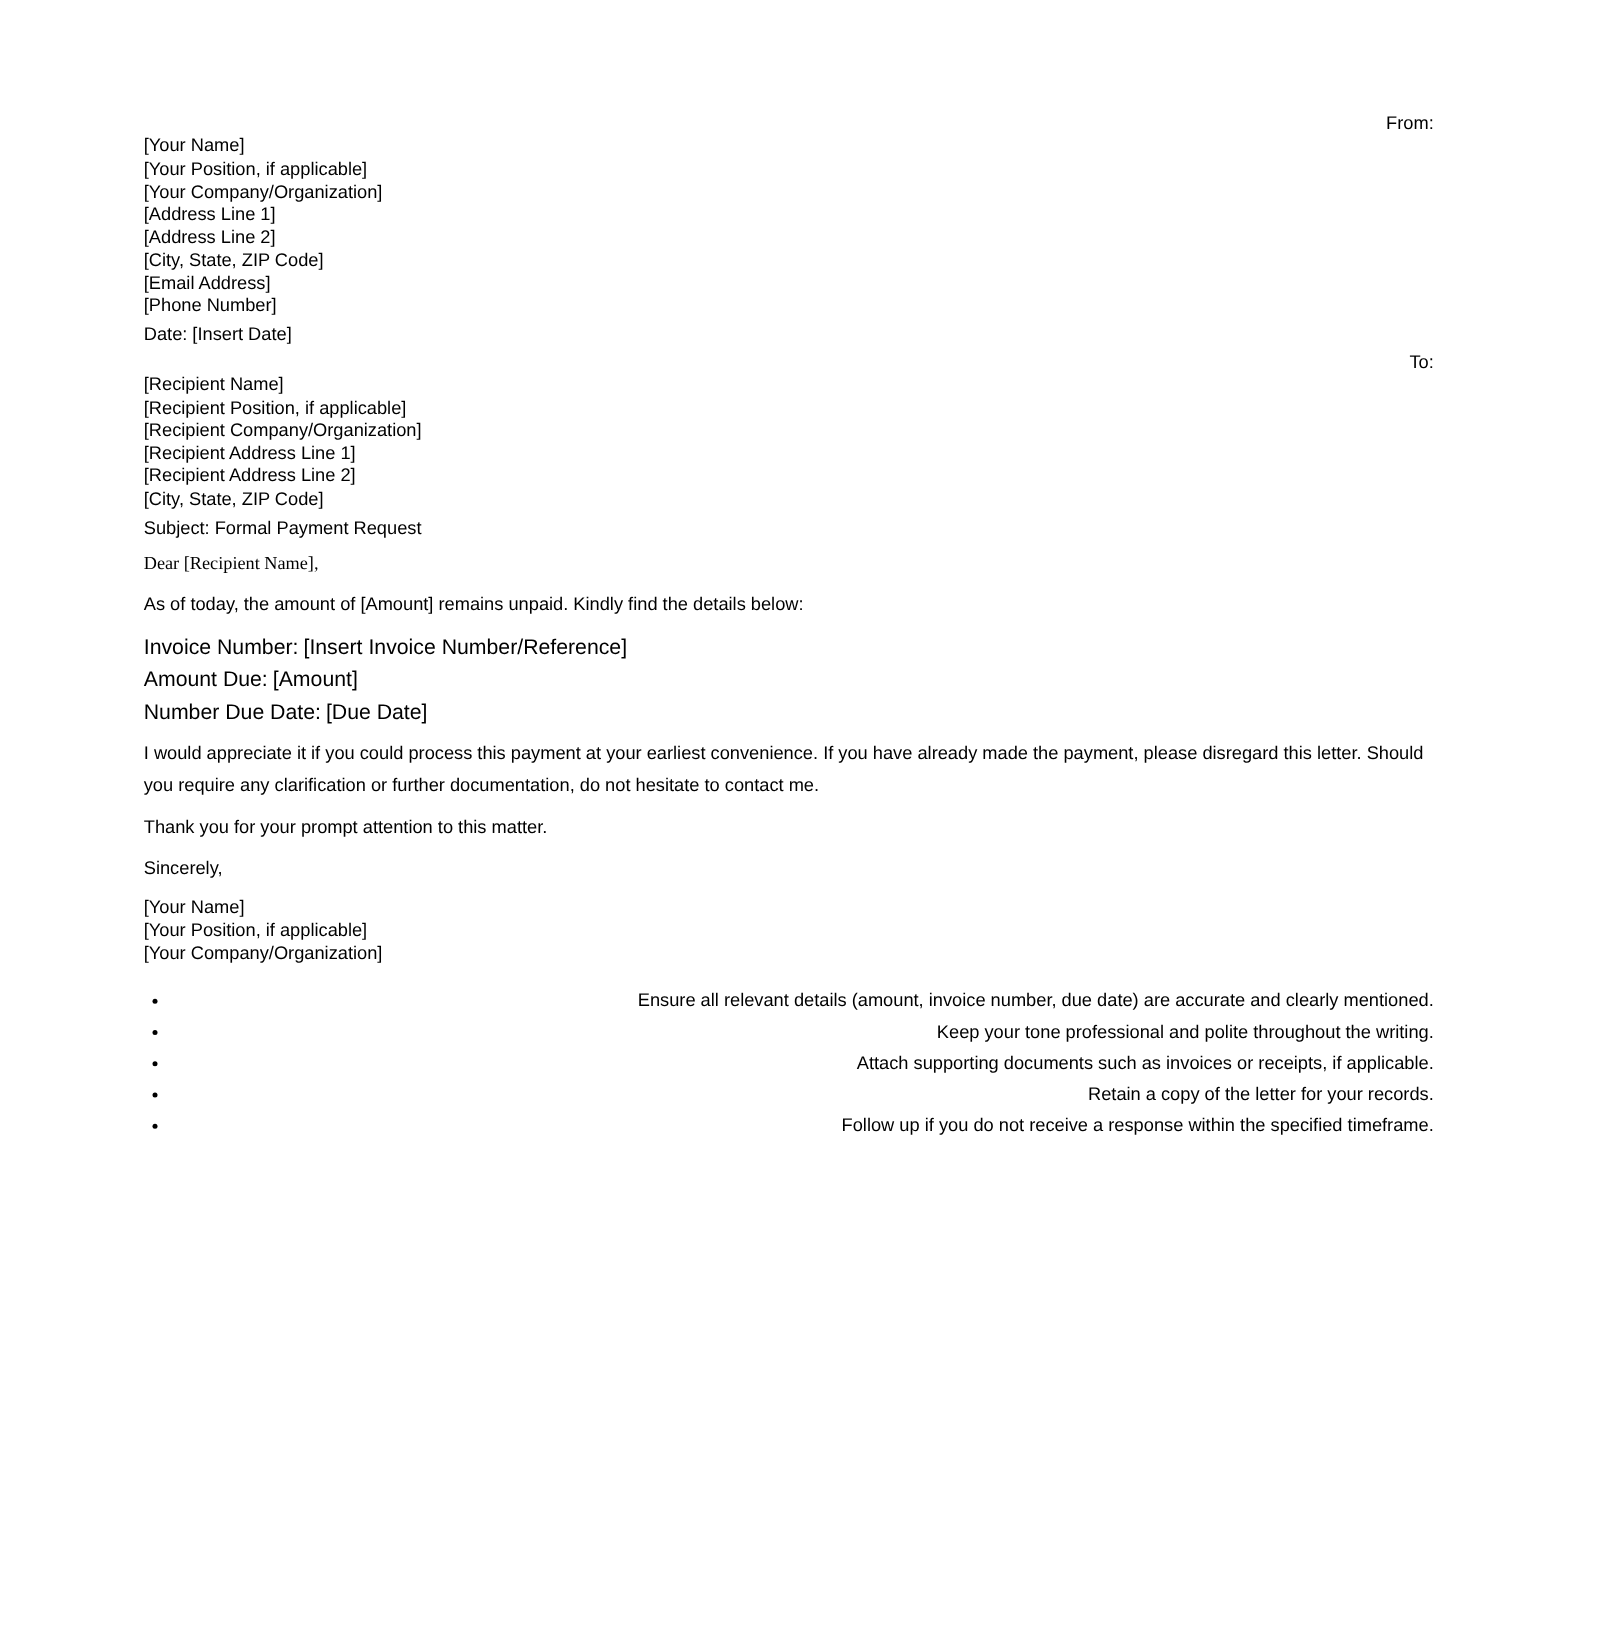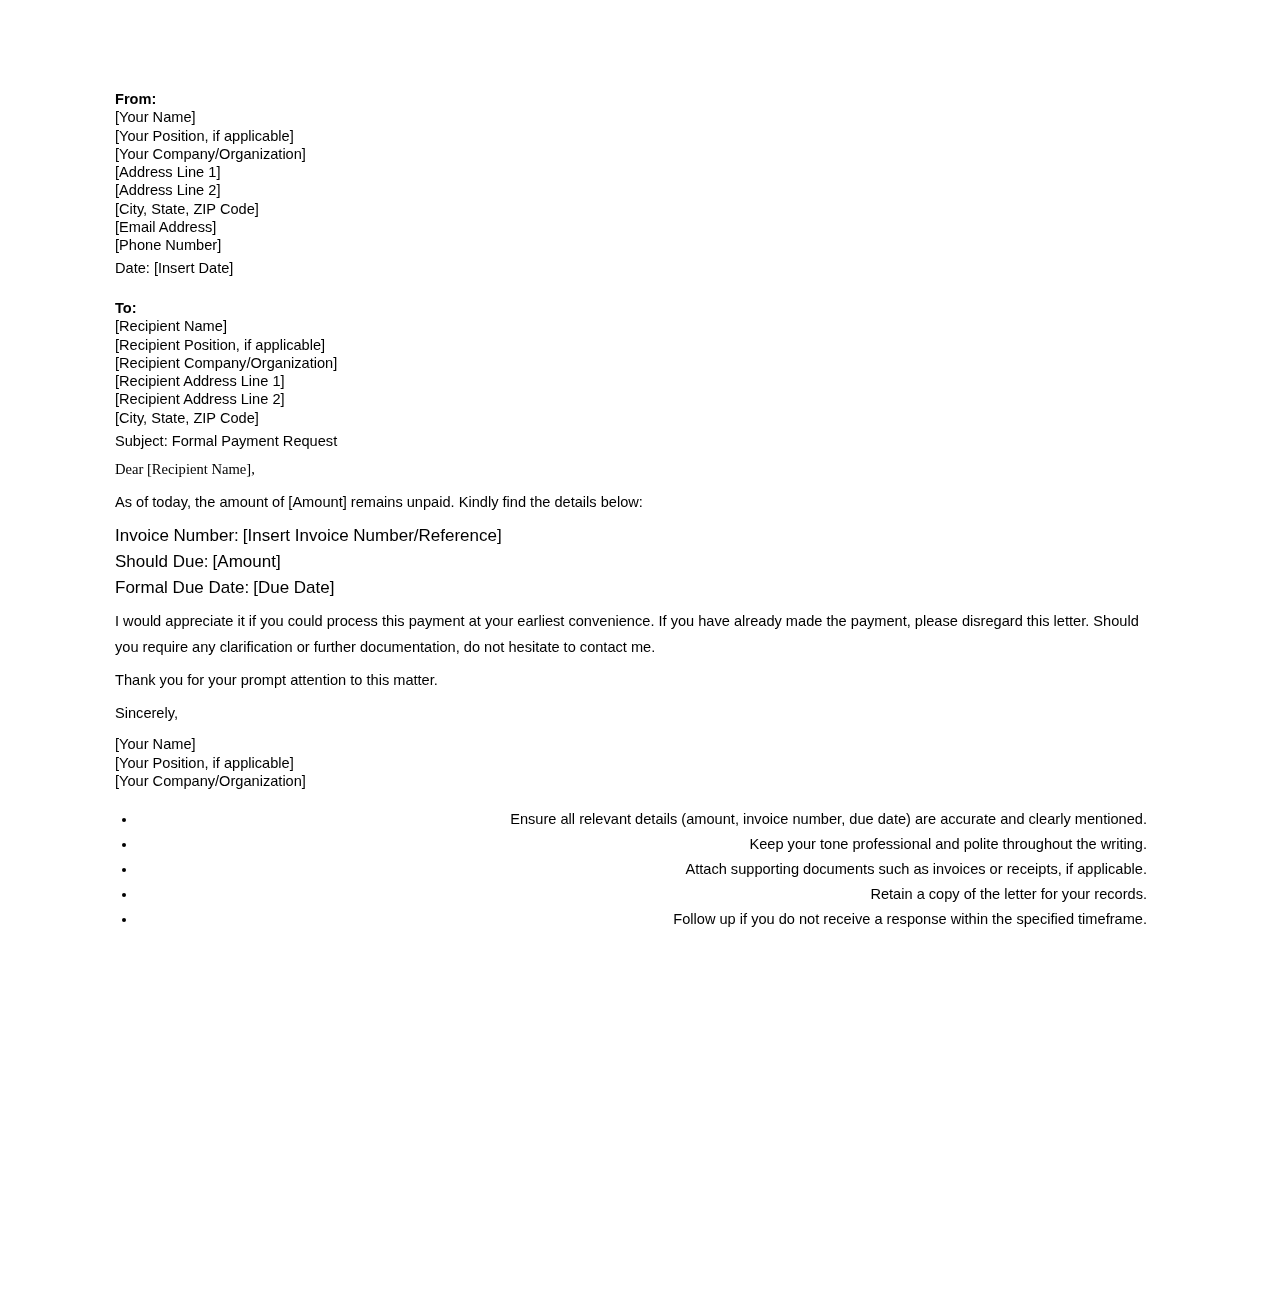--- a/index.html
+++ b/index.html
@@ -16,29 +16,29 @@
   }
   .letter {
     padding: 90px 0 0 115px;
     width: 1032px;
     box-sizing: content-box;
   }
   .line {
     line-height: 18.3px;
     font-size: 14.6px;
   }
-  .bold { font-weight: bold; }
+  .bold { font-weight: normal; text-align: right; }
   .lbl { font-weight: normal; margin-right: 4px; }
   .para {
     font-size: 14.6px;
     line-height: 26px;
     margin: 7px 0 0 0;
   }
   .mt-date      { margin-top: 4px; }
-  .mt-to        { margin-top: 22px; }
+  .mt-to        { margin-top: 4px; }
   .mt-subject   { margin-top: 5px; }
   .mt-salutation{ margin-top: 6px; font-family: Liberation Serif, serif; }
   .invoice-block{ margin-top: 8px; }
   .invoice-row  { font-size: 17px; line-height: 26px; }
   .mt-closing   { }
   .mt-signature { margin-top: 9px; }
   .notes-heading {
     margin-top: 46px;
     font-size: 16.6px;
     font-weight: bold;
@@ -93,24 +93,24 @@
   <p class="para mt-salutation">Dear [Recipient Name],</p>
 
 
   <p class="para">As of today, the amount of [Amount] remains unpaid. Kindly find the details below:</p>
 
   <div class="invoice-block">
     <div class="invoice-row">
       <span class="lbl">Invoice Number:</span><span>[Insert Invoice Number/Reference]</span>
     </div>
     <div class="invoice-row">
-      <span class="lbl">Should Due:</span><span>[Amount]</span>
+      <span class="lbl">Amount Due:</span><span>[Amount]</span>
     </div>
     <div class="invoice-row">
-      <span class="lbl">Formal Due Date:</span><span>[Due Date]</span>
+      <span class="lbl">Number Due Date:</span><span>[Due Date]</span>
     </div>
   </div>
 
   <p class="para">I would appreciate it if you could process this payment at your earliest convenience. If you have already made the payment, please disregard this letter. Should you require any clarification or further documentation, do not hesitate to contact me.</p>
 
   <p class="para">Thank you for your prompt attention to this matter.</p>
 
   <p class="para mt-closing">Sincerely,</p>
 
   <div class="block mt-signature">

